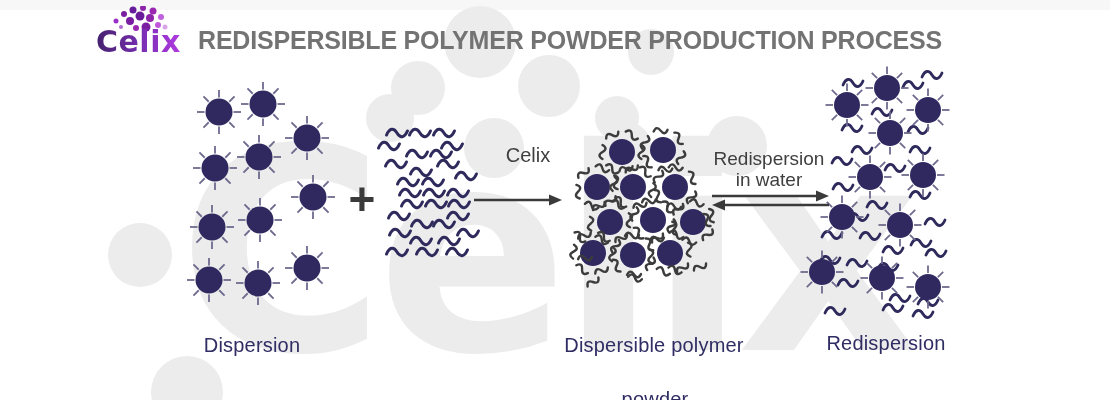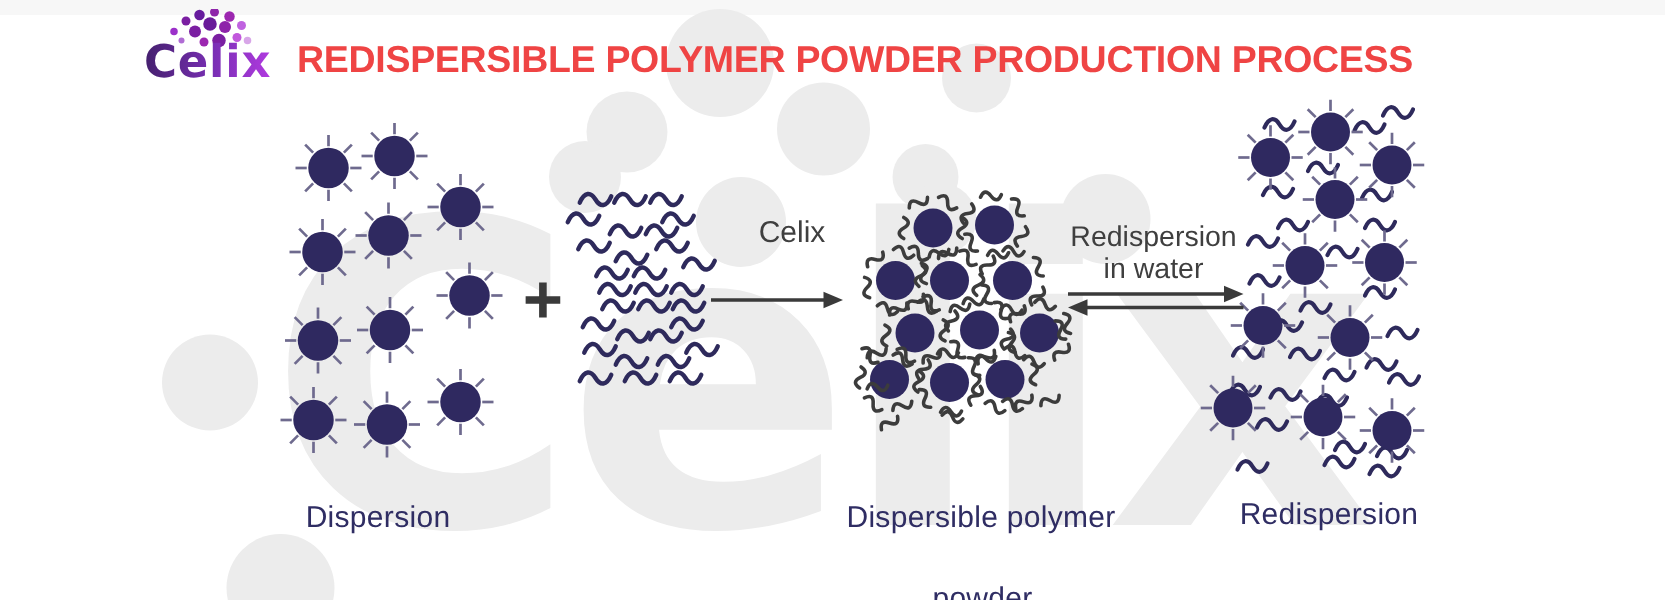--- a/index.html
+++ b/index.html
@@ -24,21 +24,21 @@
   }
   @supports ((-webkit-background-clip:text) or (background-clip:text)){
     .logo-text{
       background:linear-gradient(90deg,#44206d 0%,#7a2fb5 55%,#b13ae0 100%);
       -webkit-background-clip:text;background-clip:text;color:transparent;
     }
   }
   
   .title{
     position:absolute;left:570px;top:26px;transform:translateX(-50%);margin:0;z-index:2;
-    font-size:25px;font-weight:700;letter-spacing:-0.2px;color:#ef4444;white-space:nowrap;
+    font-size:25px;font-weight:700;letter-spacing:-0.2px;color:#737373;white-space:nowrap;
   }
   
   .fig{position:absolute;left:0;top:0;z-index:1;}
   
   .lbl{position:absolute;transform:translateX(-50%);z-index:2;white-space:nowrap;text-align:center;}
   .lbl.gray{color:#3f3f3f;font-size:20px;}
   .lbl.gray.small{font-size:19px;}
   .lbl.stage{color:#2f2d63;font-size:20px;letter-spacing:0.2px;}
   .plus{
     position:absolute;left:362px;top:176px;transform:translateX(-50%);z-index:2;

